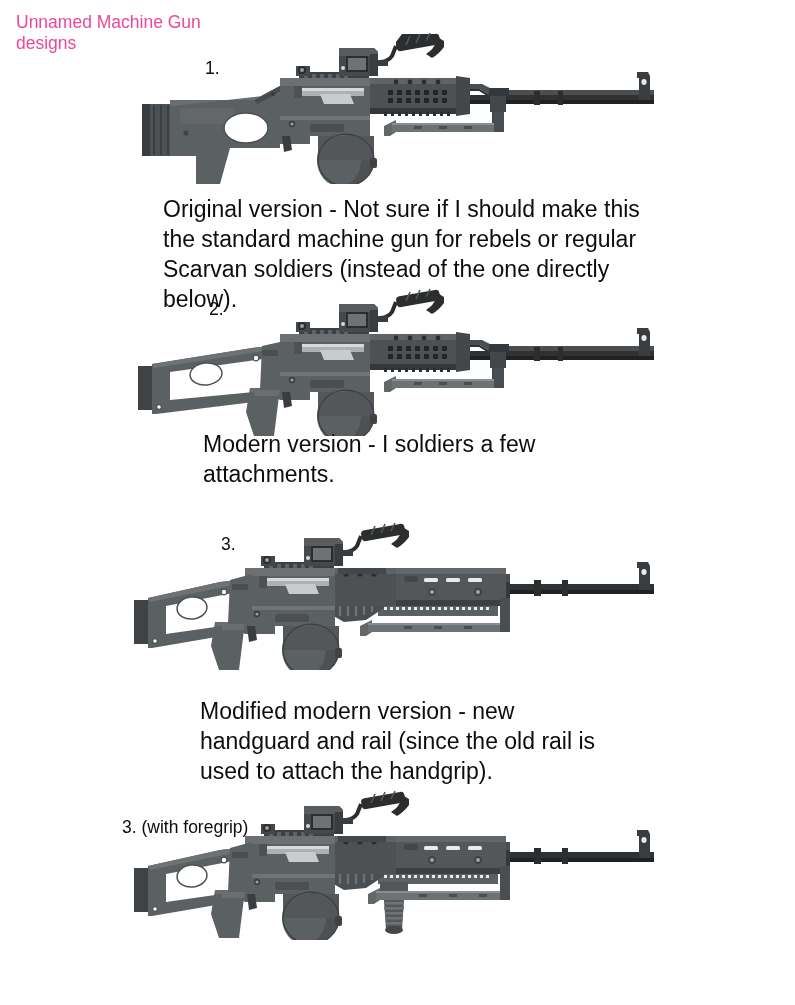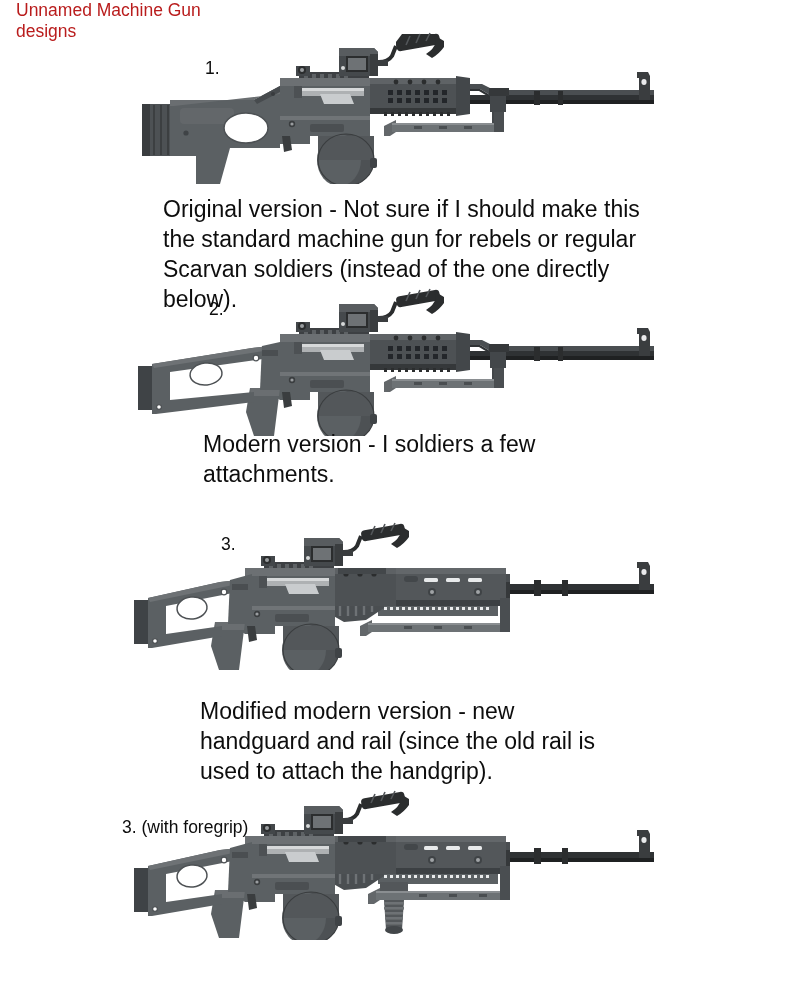--- a/index.html
+++ b/index.html
@@ -17,25 +17,25 @@
   }
   .page {
     position: relative;
     width: 795px;
     height: 1005px;
     background: #ffffff;
   }
   .title {
     position: absolute;
     left: 16px;
-    top: 0;
+    top: 12px;
     font-size: 17.5px;
     line-height: 1.22;
     width: 250px;
-    color: #b91c1c;
+    color: #ec4899;
     white-space: pre-line;
   }
   .fig-label {
     position: absolute;
     font-size: 17.5px;
     line-height: 1.2;
     color: #0d0d0d;
     white-space: nowrap;
   }
   .caption {

